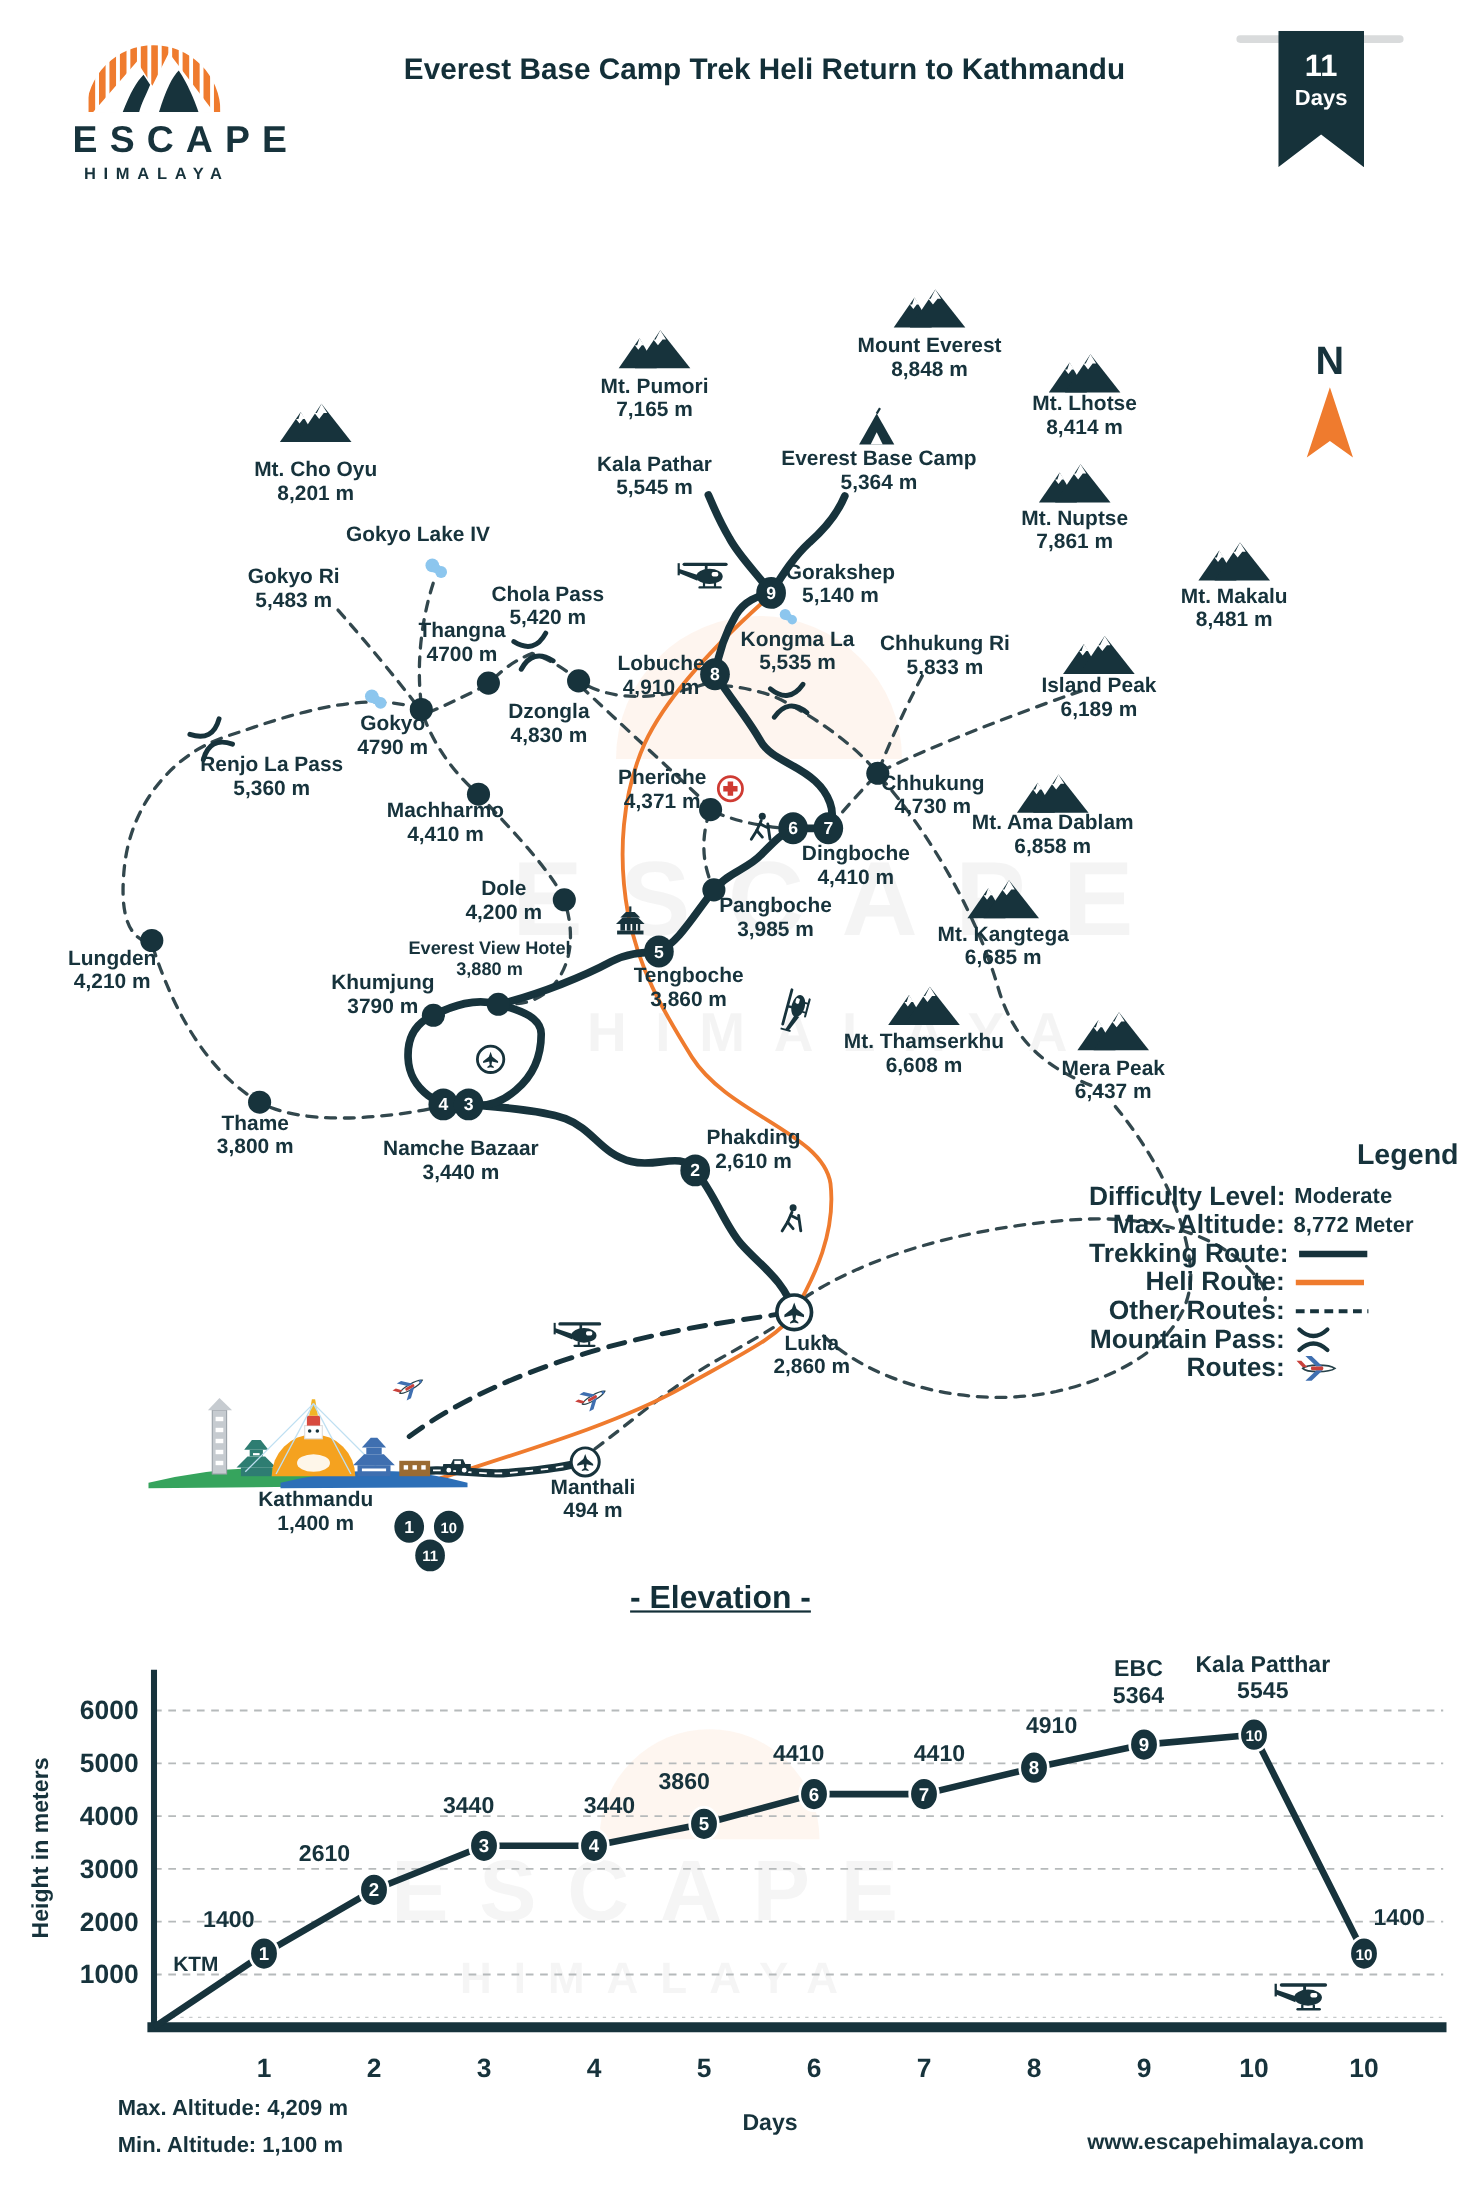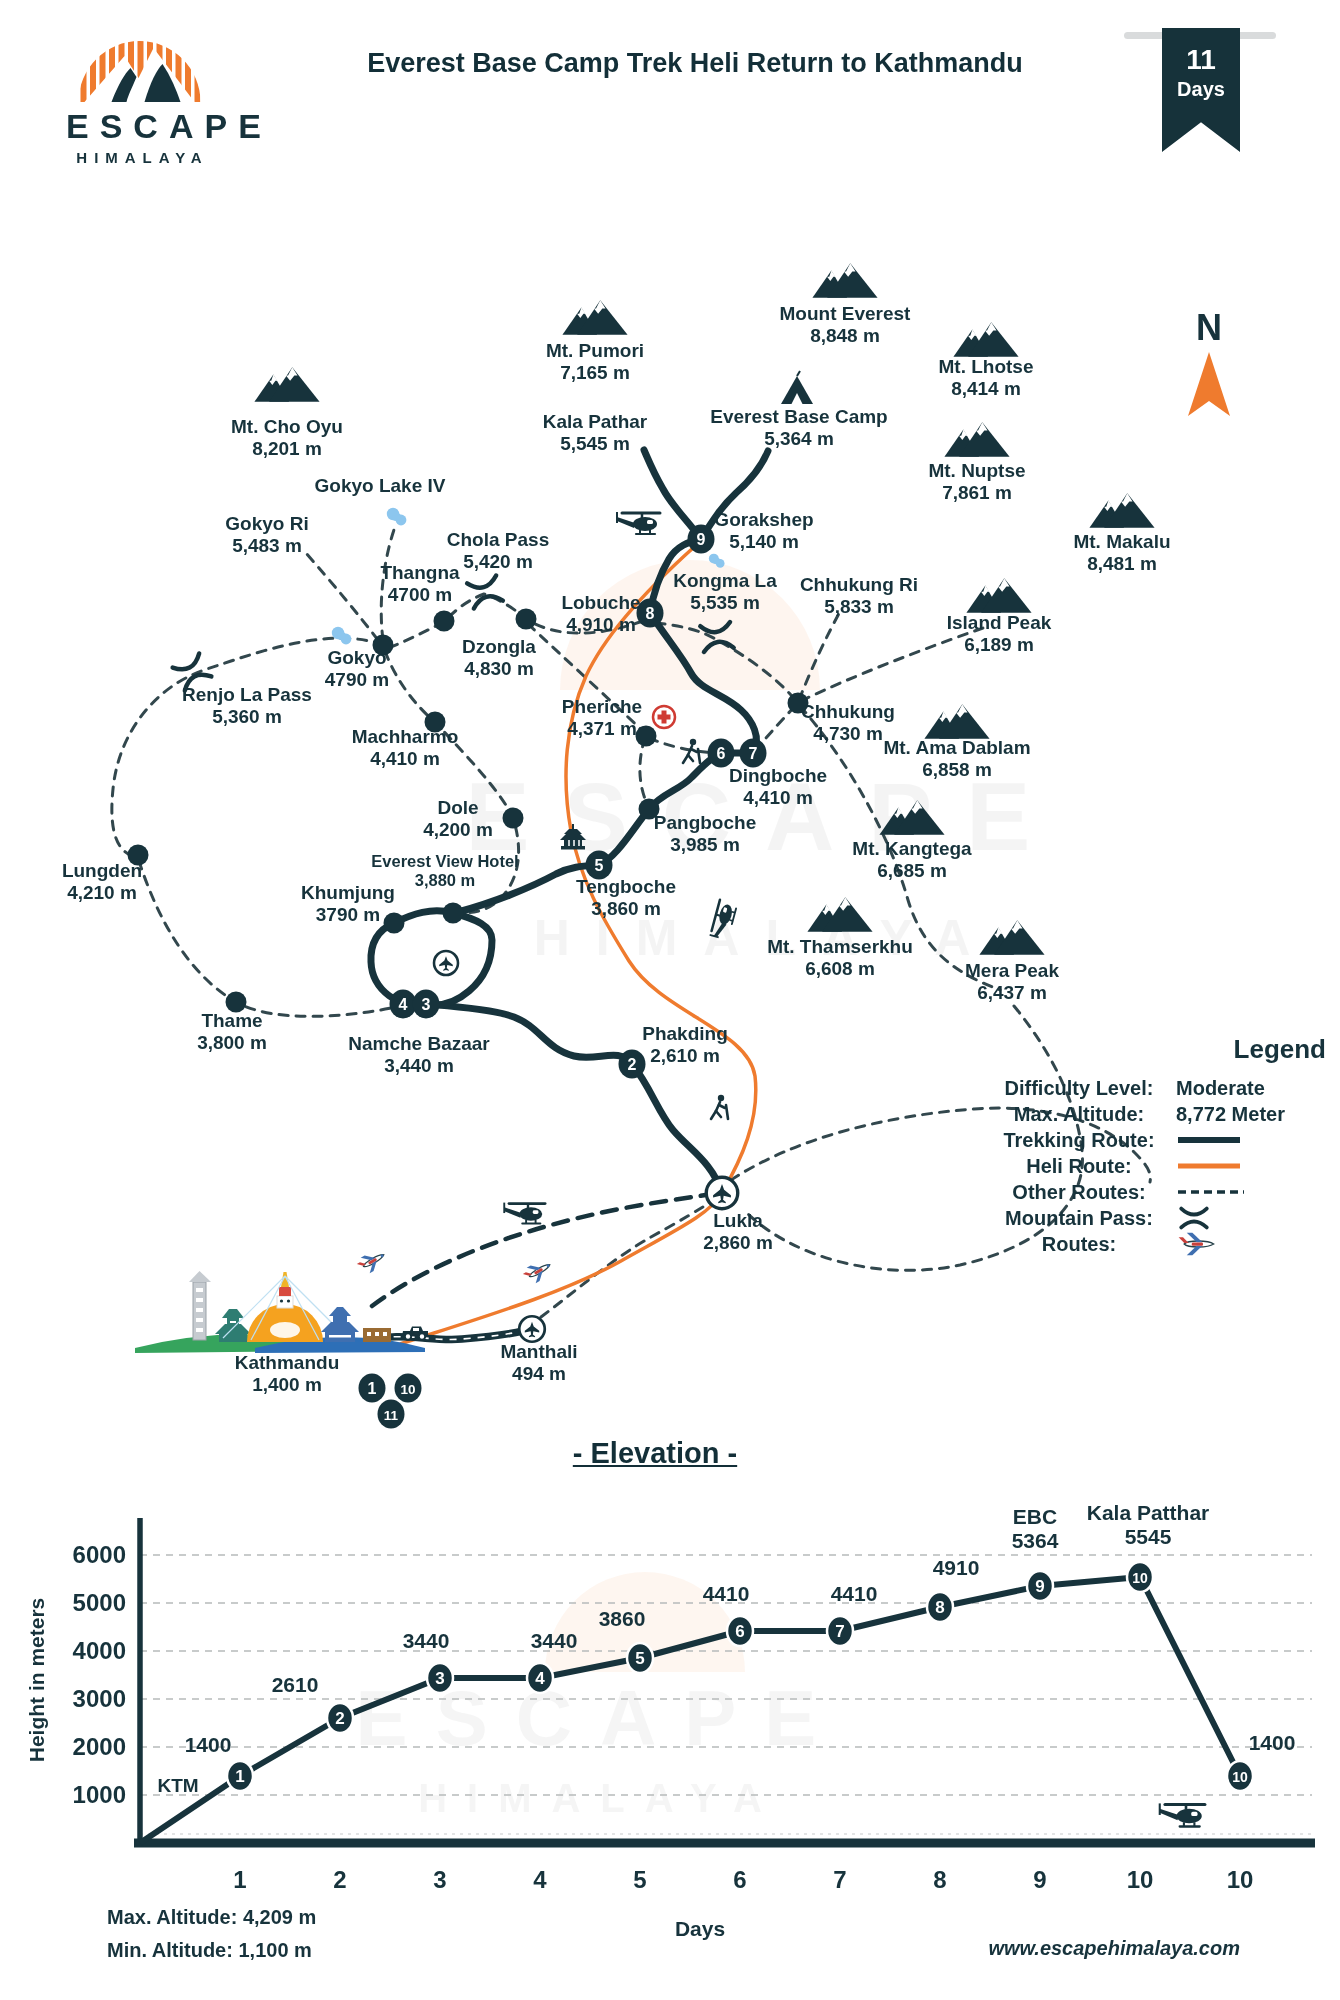--- a/index.html
+++ b/index.html
@@ -14,29 +14,29 @@
          font-size:27px;font-weight:bold;color:#132f38;}
   .ribbon-bar{position:absolute;left:1124px;top:32px;width:152px;height:7px;background:#d9dbdc;border-radius:4px;}
   .ribbon{position:absolute;left:1162px;top:28px;width:78px;height:124px;background:#16323a;
           clip-path:polygon(0 0,100% 0,100% 100%,50% 76%,0 100%);text-align:center;color:#fff;}
   .ribbon-days{font-size:28px;font-weight:bold;margin-top:16px;}
   .ribbon-label{font-size:20px;font-weight:bold;margin-top:2px;}
   
   #legend{position:absolute;left:990px;top:1034px;width:336px;}
   .legend-title{text-align:right;font-size:26px;font-weight:bold;margin-bottom:12px;}
   .lrow{display:flex;align-items:center;margin-bottom:4px;height:22px;}
-  .llab{flex:1;text-align:center;font-size:20px;font-weight:bold;white-space:nowrap;}
+  .llab{flex:1;text-align:right;font-size:24px;font-weight:bold;white-space:nowrap;}
   .lval{width:150px;margin-left:8px;text-align:left;font-size:20px;font-weight:bold;display:flex;align-items:center;}
   
   .elev-title{position:absolute;top:1437px;left:0;width:1310px;text-align:center;
               font-size:29px;font-weight:bold;color:#132f38;text-decoration:underline;}
   .note{position:absolute;left:107px;font-size:20px;font-weight:bold;}
   .note-max{top:1906px;}
   .note-min{top:1939px;}
-  .website{position:absolute;right:100px;top:1937px;font-size:20px;font-weight:bold;font-style:italic;}
+  .website{position:absolute;right:100px;top:1937px;font-size:20px;font-weight:bold;}
 </style>
 </head>
 <body>
 
 <div class="page">
 
   <div class="logo">
     <svg width="168" height="78" viewBox="0 0 165 78">
       <defs>
           <clipPath id="arcclip">

